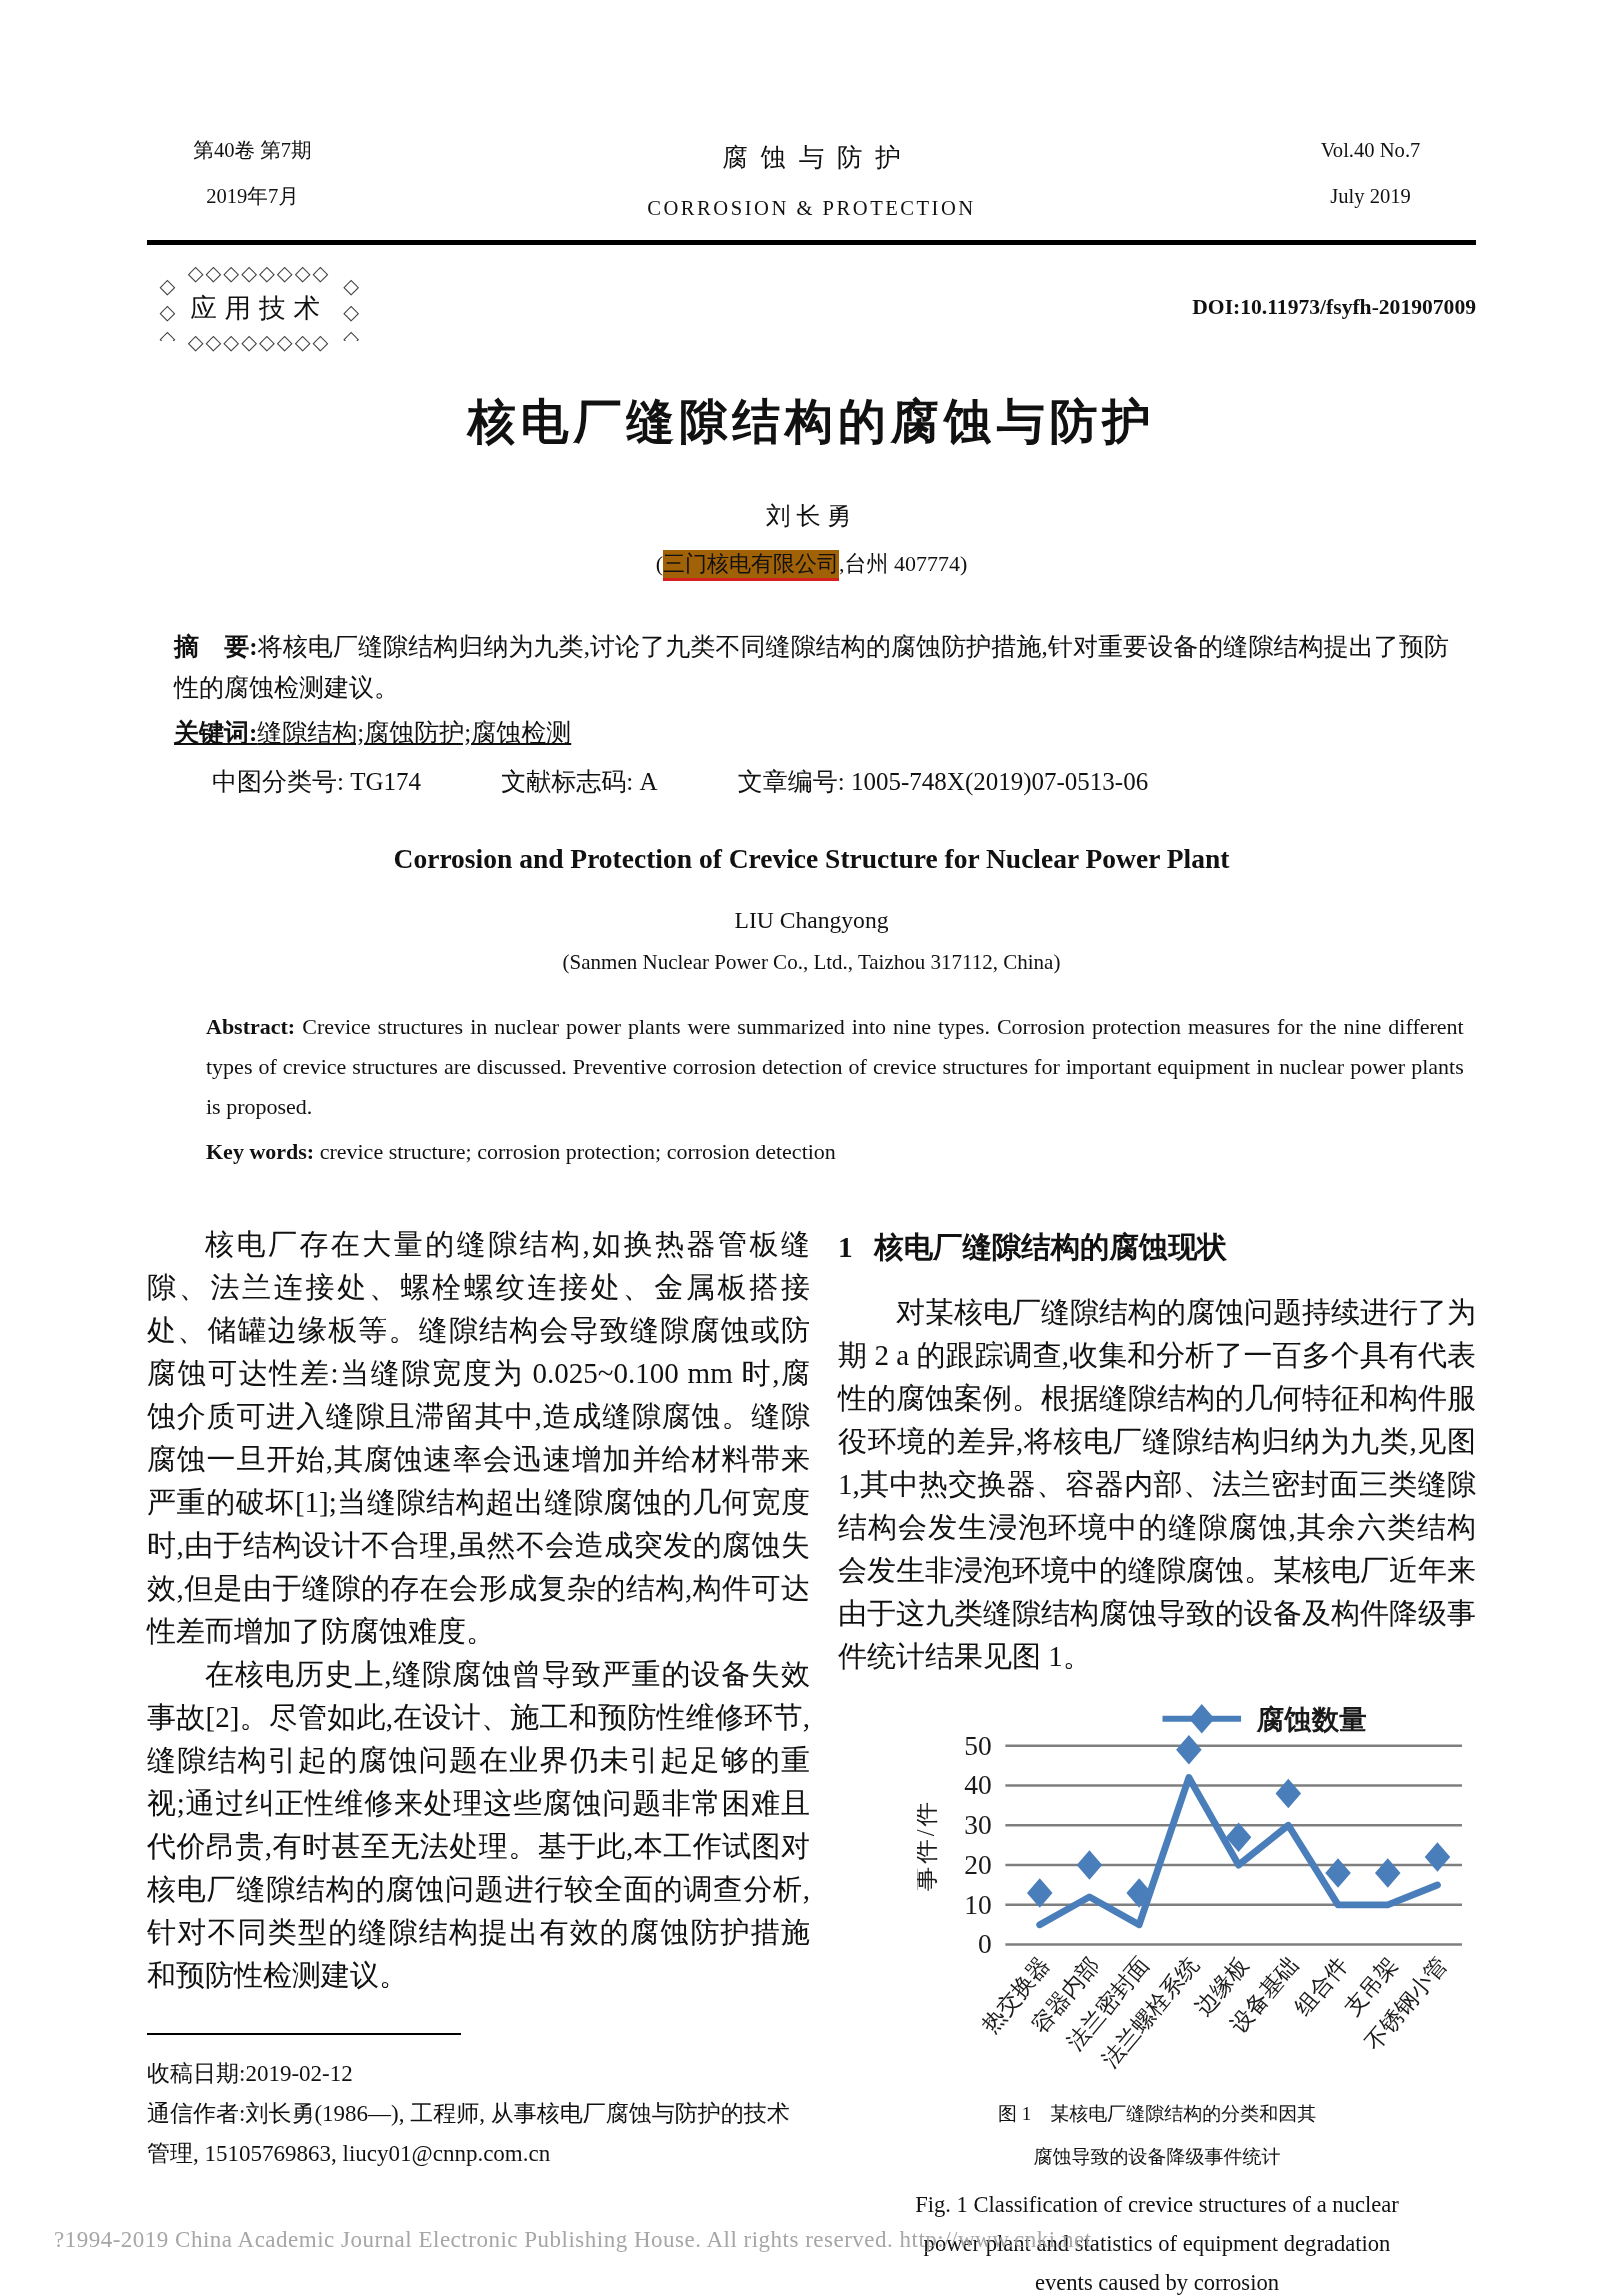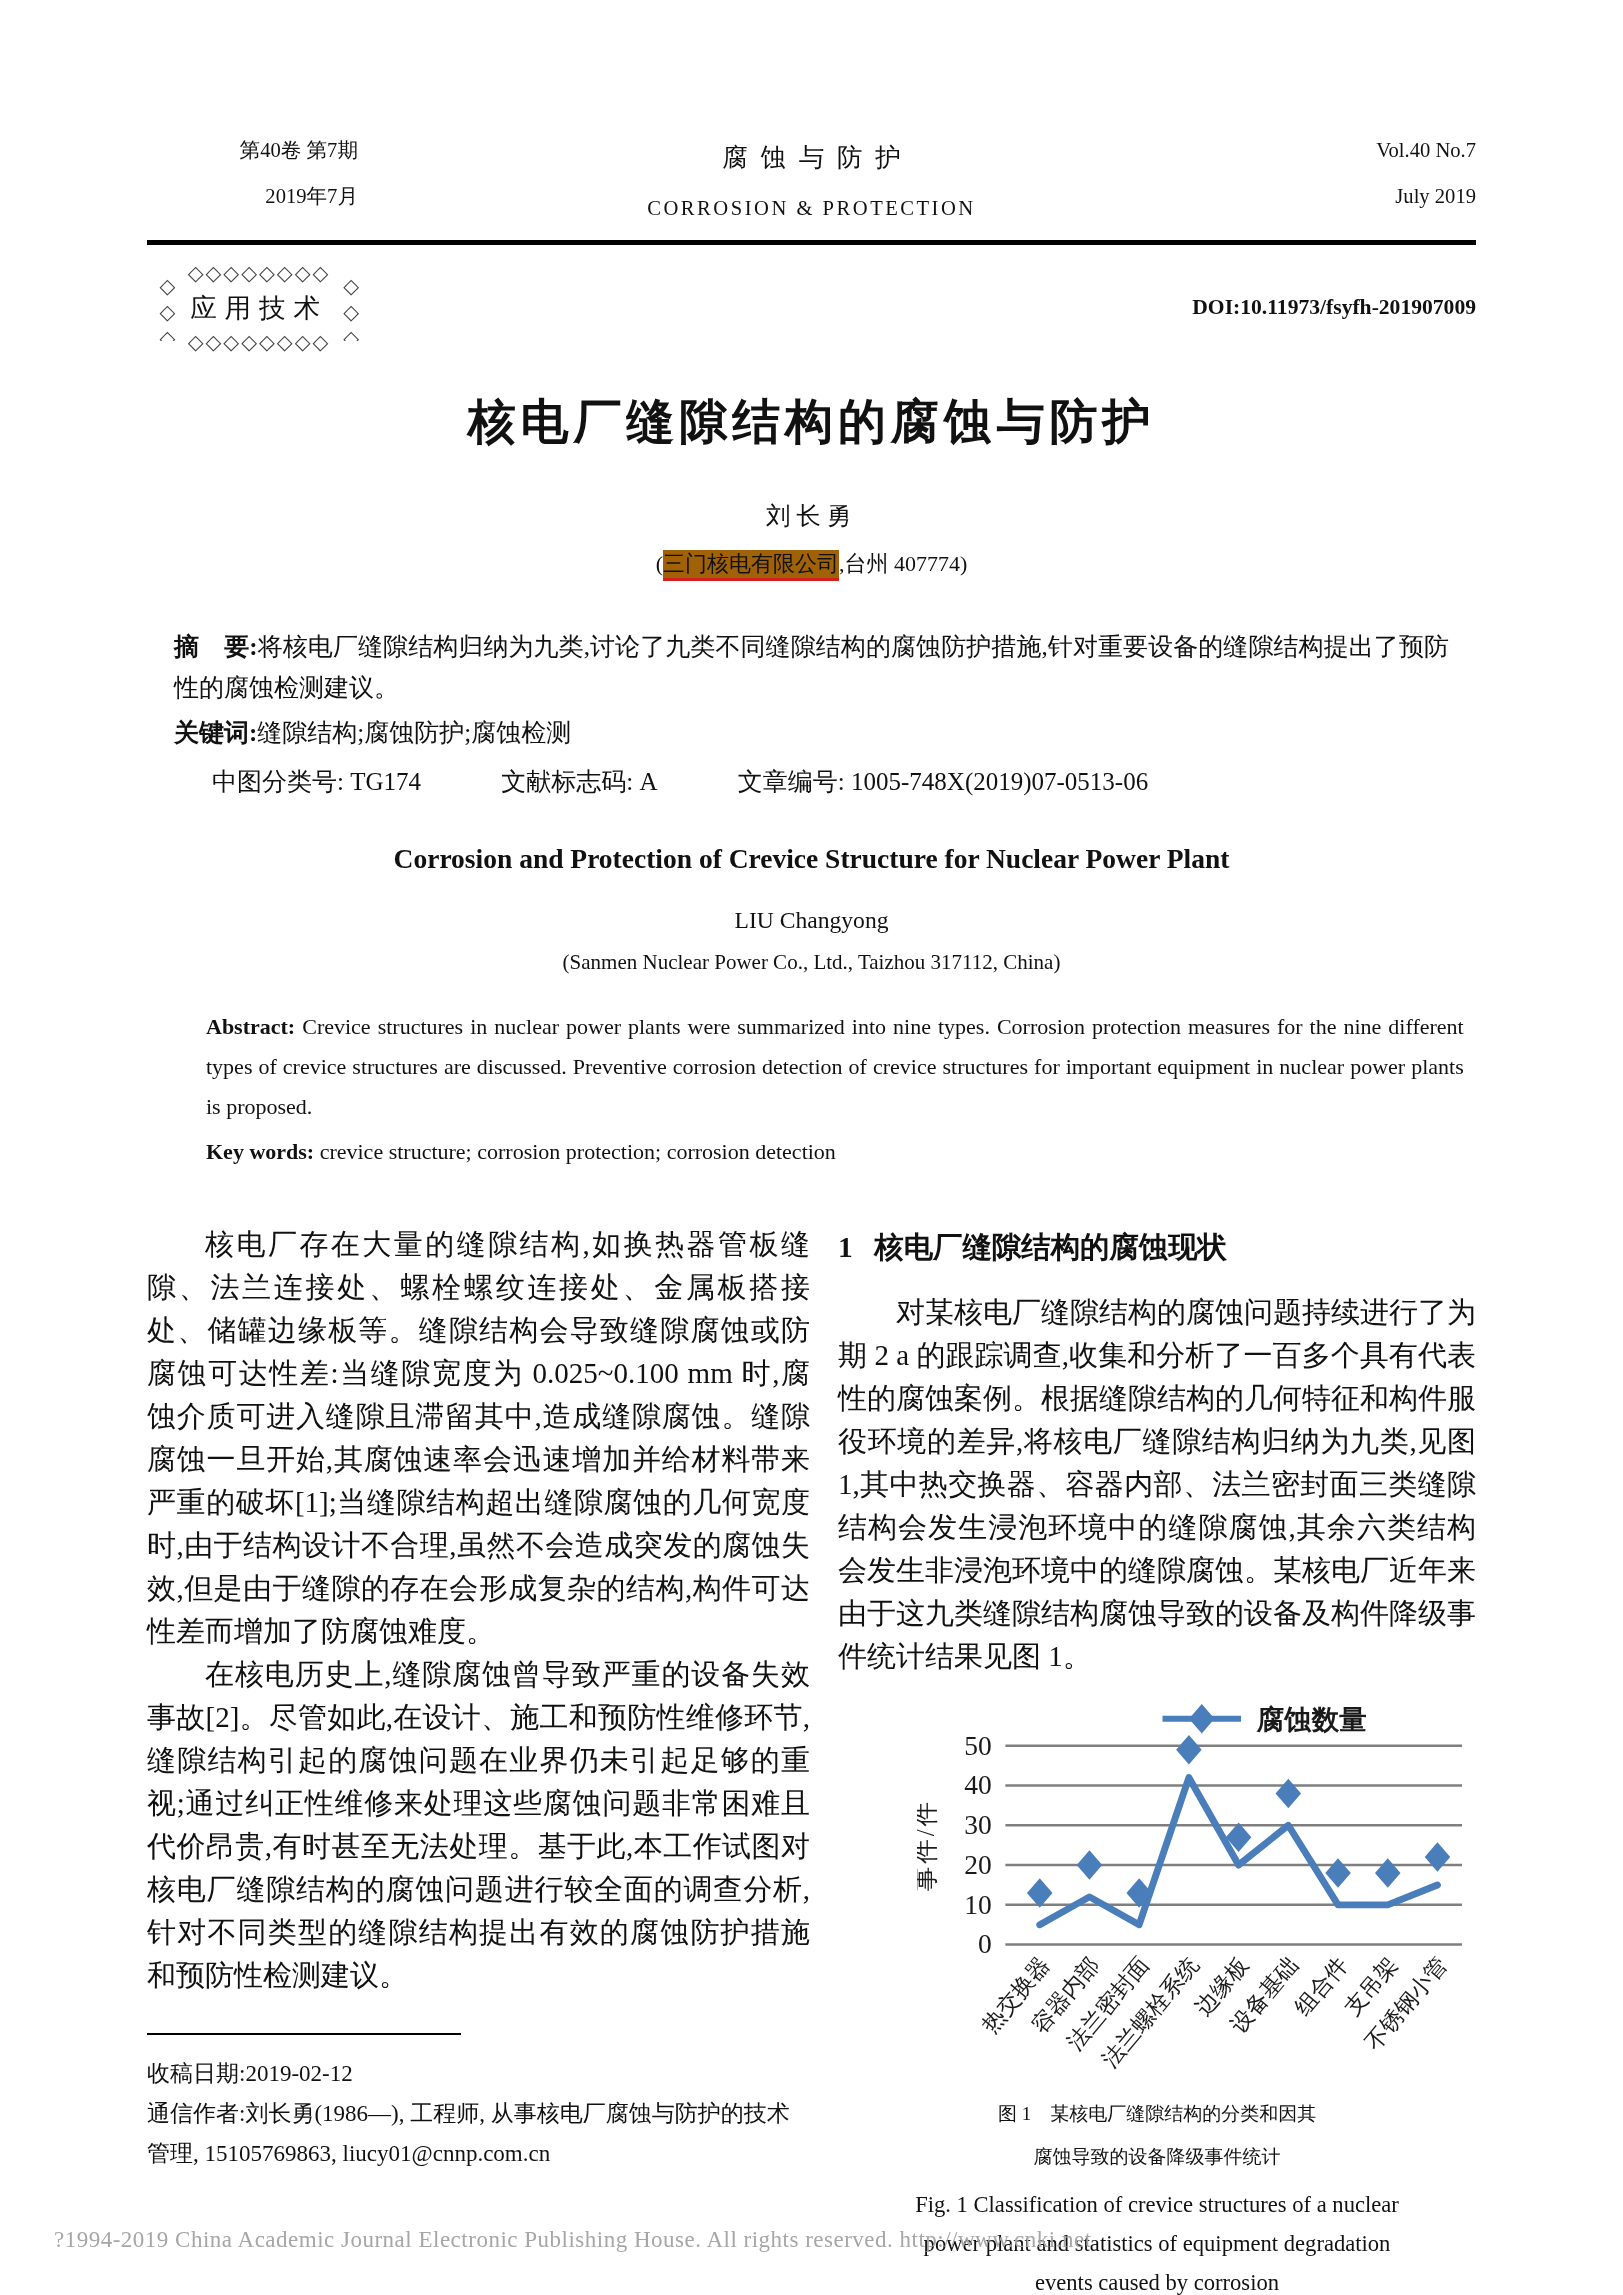--- a/index.html
+++ b/index.html
@@ -4,21 +4,21 @@
 <title>腐蚀与防护</title>
 <style>
   * { margin:0; padding:0; box-sizing:border-box; }
   html,body { background:#ffffff; }
   body { font-family:"Liberation Serif","DejaVu Serif",serif; color:#111; }
   .page { width:1623px; height:2295px; position:relative; overflow:hidden; background:#fff;
           padding:140px 147px 0 147px; }
 
   
   .masthead { display:flex; align-items:flex-start; }
-  .mast-left, .mast-right { width:211px; text-align:right; font-size:20.6px; line-height:1;font-family:Liberation Serif, serif; }
+  .mast-left, .mast-right { width:211px; text-align:center; font-size:20.6px; line-height:1;font-family:Liberation Serif, serif; }
   .mast-center { flex:1; text-align:center; }
   .mast-row2 { margin-top:25.5px; }
   .journal-cn { font-size:25.5px; letter-spacing:12.8px; text-indent:12.8px; }
   .journal-en { font-size:20.6px; letter-spacing:2.5px; margin-top:21.6px; }
   .header-rule { height:4.4px; background:#000; margin-top:20.6px; }
 
   
   .badge-row { margin-top:25.5px; display:flex; justify-content:space-between; align-items:center;gap:32px; }
   .badge { position:relative; padding:19.6px 25.5px; margin-left:17.7px; }
   .badge-label { font-size:26.5px; letter-spacing:7.9px; }
@@ -34,21 +34,21 @@
   
   .article-title { margin-top:45px; text-align:center; font-size:48px; font-weight:bold; letter-spacing:4.9px; }
   .author-cn { margin-top:45px; text-align:center; font-size:24.5px; letter-spacing:5.9px; }
   .affil-cn { margin-top:16.7px; text-align:center; font-size:22px; }
   .hl { background:#a16207; border-bottom:3.4px solid #d61f1f; padding:1px 0 2px 0; }
 
   
   .cn-abstract { margin:47px 27px 0 27px; font-size:25px; line-height:41px; }
   .cn-abstract .lbl { font-weight:bold; }
   .cn-abstract p.just { text-align:justify; }
-  .keywords-line { margin-top:3.9px; }
+  .keywords-line { margin-top:3.9px;text-decoration:underline; }
   .clc-line { margin-top:7.9px; padding-left:38px; }
   .clc-line span.part { display:inline-block; margin-right:74px; }
   .clc-line span.part:last-child { margin-right:0; }
 
   
   .en-title { margin-top:41px; text-align:center; font-size:27.5px; font-weight:bold; }
   .en-author { margin-top:32px; text-align:center; font-size:23.6px; }
   .en-affil { margin-top:16.7px; text-align:center; font-size:21px; }
   .en-abstract { margin:32px 12.3px 0 59px; font-size:22px; line-height:40px; text-align:justify; }
   .en-abstract .lbl, .en-keywords .lbl { font-weight:bold; }

